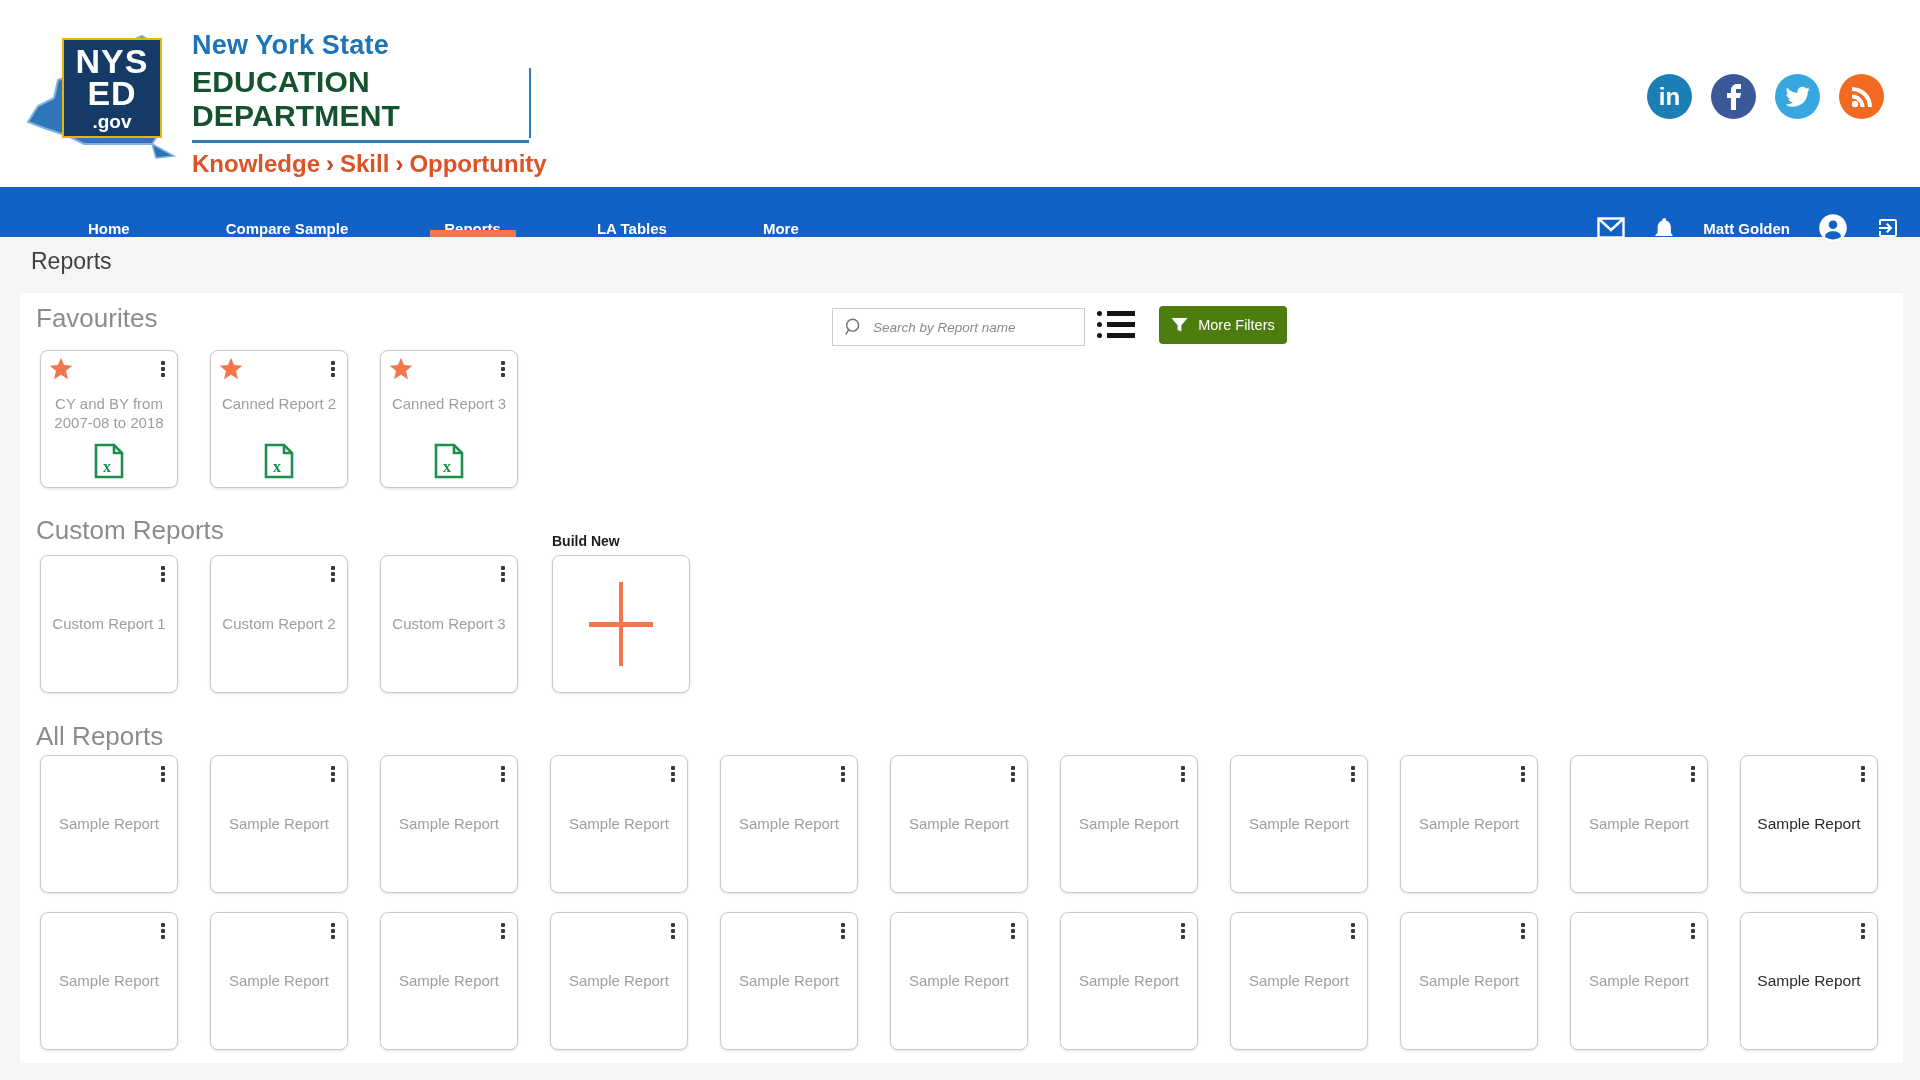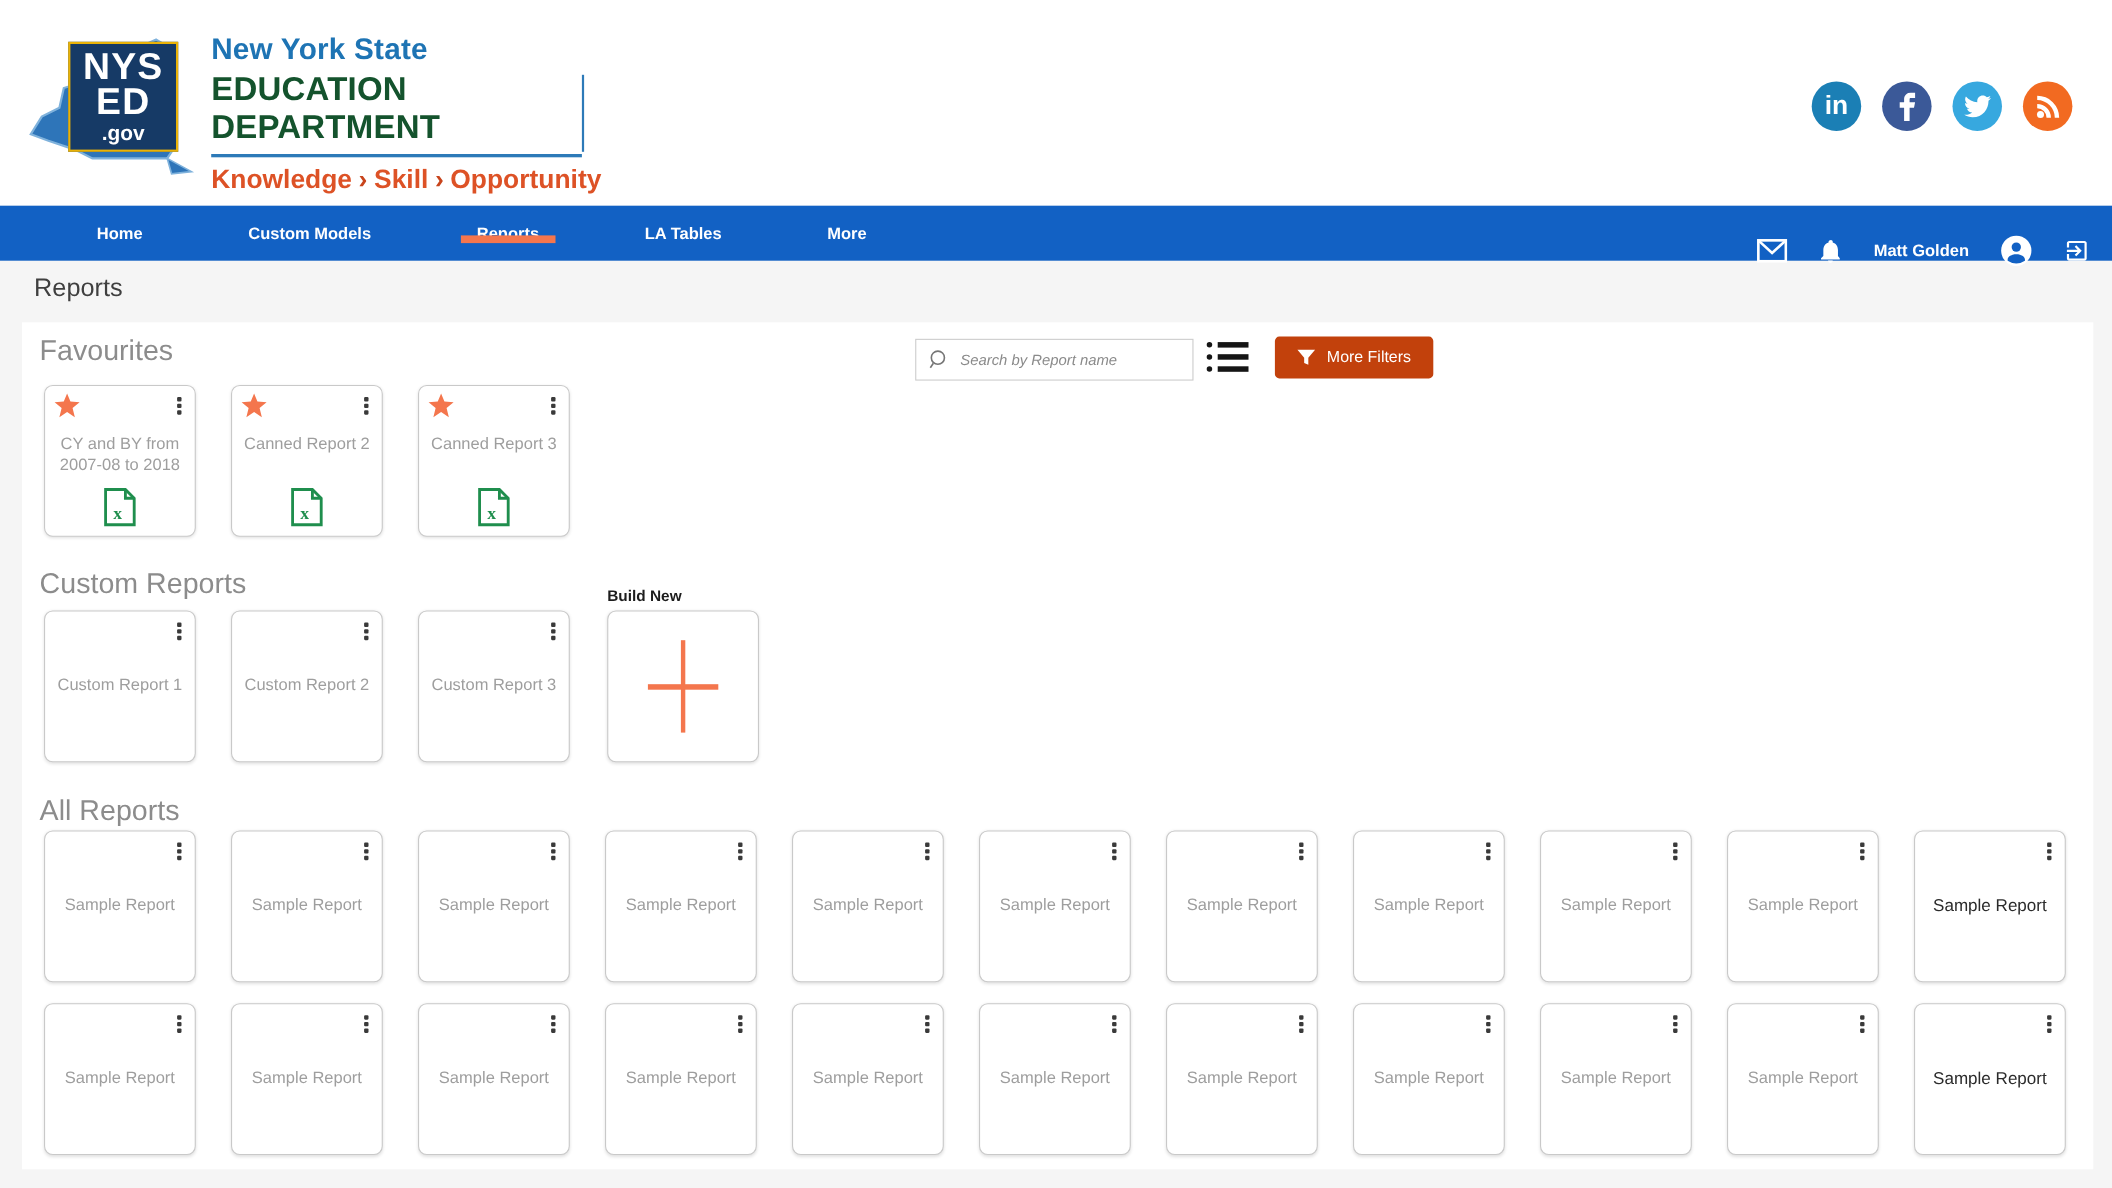--- a/index.html
+++ b/index.html
@@ -21,21 +21,21 @@
   .brand-rule { width:337px; height:3px; background:#2d7ab8; margin-top:7px; }
   .tagline { margin-top:7px; font-size:24px; font-weight:bold; color:#dd5226; }
   .tagline .chev { color:#c8441c; padding:0 6px; font-weight:bold; }
   .brand-divider { position:absolute; left:529px; top:68px; width:2px; height:70px; background:#2d7ab8; }
   .social { position:absolute; right:36px; top:74px; display:flex; gap:19px; }
   .social a { width:45px; height:45px; border-radius:50%; display:flex; align-items:center; justify-content:center; text-decoration:none; }
   .s-li { background:#1b7fb5; } .s-fb { background:#3b5998; } .s-tw { background:#37a8df; } .s-rss { background:#f26a21; }
   .social .glyph { color:#fff; font-weight:bold; font-size:24px; line-height:1; }
 
   
-  .nav { position:absolute; left:0; top:187px; width:1920px; height:50px; background:#1261c4; display:flex; align-items:center; }
+  .nav { position:absolute; left:0; top:187px; width:1920px; height:50px; background:#1261c4; display:flex; align-items:flex-end; }
   .nav-items { display:flex; align-items:stretch; padding-left:40px; }
   .nav-item { position:relative; display:flex; align-items:center; padding:0 48px; color:#fff; font-size:15px; font-weight:bold; cursor:pointer; }
   .nav-item .underline { position:absolute; left:50%; transform:translateX(-50%); bottom:0; width:86px; height:7px; background:#f4764d; display:none; }
   .nav-item.active .underline { display:block; }
   .nav-right { position:absolute; right:20px; top:16px; height:50px; display:flex; align-items:center; gap:28px; }
   .nav-user { color:#fff; font-size:15px; font-weight:bold; }
   .nav-icon { display:flex; align-items:center; justify-content:center; cursor:pointer; }
 
   
   .page-title { position:absolute; left:31px; top:248px; font-size:23px; color:#3f3f3f; }
@@ -59,21 +59,21 @@
 
   
   .searchbox { position:absolute; left:812px; top:15px; width:253px; height:38px; border:1px solid #cccccc; background:#fff;
                display:flex; align-items:center; padding:0 10px; gap:8px; }
   .searchbox input { border:none; outline:none; flex:1; font-size:13.5px; font-style:italic; color:#555; font-family:"Liberation Sans",sans-serif; background:transparent; }
   .searchbox input::placeholder { color:#8a8a8a; font-style:italic; }
   .listicon { position:absolute; left:1077px; top:18px; display:flex; flex-direction:column; gap:6px; cursor:pointer; }
   .listicon .row { display:flex; align-items:center; gap:5px; }
   .listicon .dot { width:5px; height:5px; background:#151515; border-radius:50%; }
   .listicon .bar { width:28px; height:5px; background:#151515; }
-  .morefilters { position:absolute; left:1139px; top:13px; width:144px; height:38px; background:#c2410c; border:none; border-radius:4px;
+  .morefilters { position:absolute; left:1139px; top:13px; width:128px; height:38px; background:#4d7c0f; border:none; border-radius:4px;
                  color:#fff; font-size:14.5px; font-family:"Liberation Sans",sans-serif; display:flex; align-items:center; justify-content:center; gap:10px; cursor:pointer; }
 </style>
 </head>
 <body>
 
 <div id="app">
 
   <div class="header">
     <div class="logo-mark">
       <svg width="160" height="132" viewBox="0 0 160 132" style="position:absolute;left:0;top:0;">
@@ -118,21 +118,21 @@
       </a>
     </div>
   </div>
 
   <div class="nav">
     <div class="nav-items" id="nav-items">
         <div class="nav-item">
           <span>Home</span>
         </div>
         <div class="nav-item">
-          <span>Custom Models</span>
+          <span>Compare Sample</span>
         </div>
         <div class="nav-item active">
           <span>Reports</span>
           <div class="underline"></div>
         </div>
         <div class="nav-item">
           <span>LA Tables</span>
         </div>
         <div class="nav-item">
           <span>More</span>

